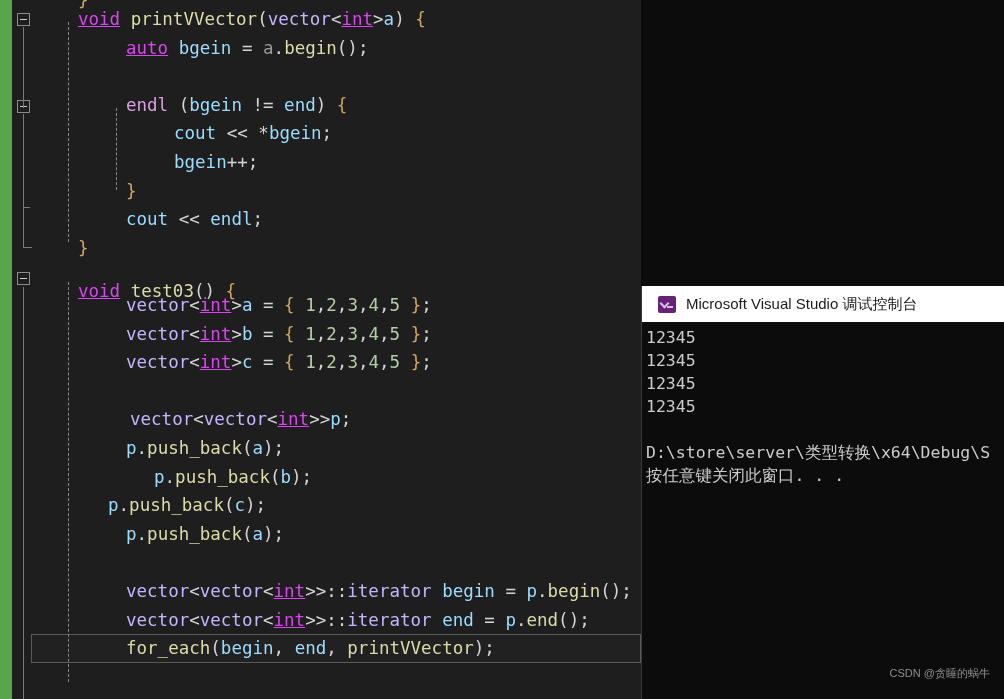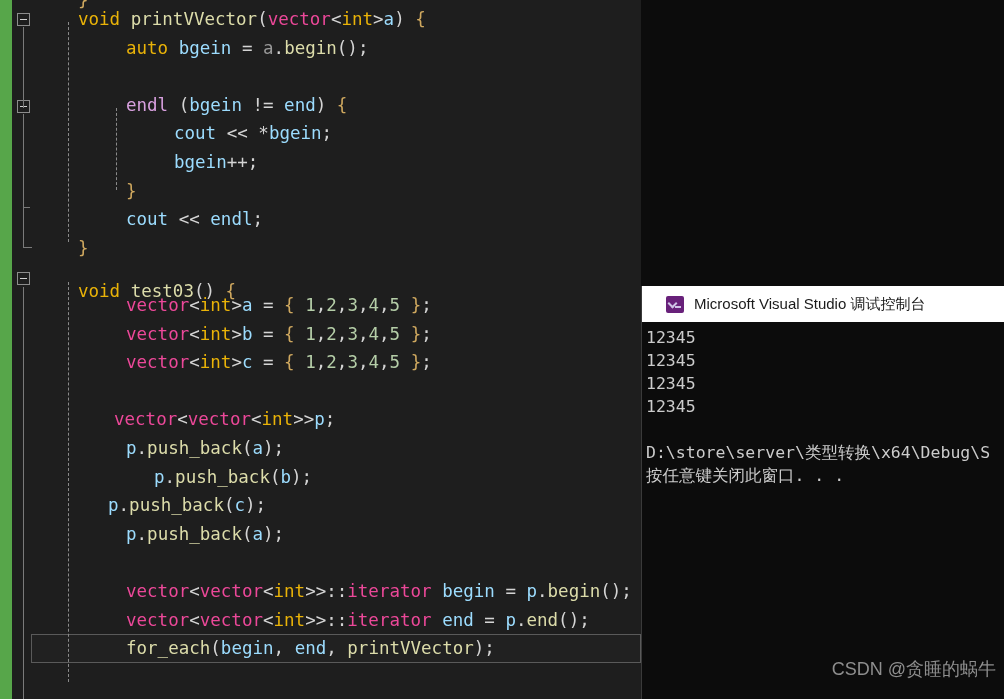--- a/index.html
+++ b/index.html
@@ -79,24 +79,24 @@
   #current-line-box {
     position: absolute;
     left: 31px;
     width: 610px;
     height: 29px;
     border: 1px solid #5a5a5a;
     background: #212121;
   }
 
   
-  .kw   { color: #eab308; }   
+  .kw   { color: #d946ef; text-decoration: underline; }   
   .kwc  { color: #d8a0df; }   
   .fn   { color: #dcdcaa; }   
-  .typ  { color: #ec4899; }   
+  .typ  { color: #c4b5fd; }   
   .var  { color: #9cdcfe; }   
   .num  { color: #b5cea8; }   
   .pun  { color: #d4d4d4; }
   .obj  { color: #9a9a9a; }   
   .brace{ color: #cfa85f; }
 
   
   #console-window {
     position: absolute;
     left: 641px; top: 286px;
@@ -104,21 +104,21 @@
     background: #0c0c0c;
     border-left: 1px solid #3a3a3a;
     overflow: hidden;
   }
   #console-titlebar {
     position: relative;
     height: 36px;
     background: #ffffff;
     display: flex;
     align-items: center;
-    padding-left: 24px;
+    padding-left: 16px;
   }
   #console-icon {
     width: 18px; height: 17px;
     background: #68217a;
     border-radius: 2px;
     position: relative;
     margin-right: 10px;
     flex: 0 0 auto;
   }
   #console-icon::before {
@@ -150,23 +150,23 @@
     font-family: "DejaVu Sans Mono", monospace;
     font-size: 16.5px;
     line-height: 23px;
     color: #cccccc;
     white-space: pre;
   }
 
   
   #watermark {
     position: absolute;
-    right: 8px; bottom: 18px;
+    right: 14px; bottom: 18px;
     font-family: "Liberation Sans", sans-serif;
-    font-size: 18px;
+    font-size: 11px;
     color: #8e8e8e;
     white-space: nowrap;
   }
 </style>
 </head>
 <body>
 
 <div id="root">
 
   <div id="editor">
@@ -216,21 +216,21 @@
       <div class="line" style="top:233.8px; left:34px;"><span class="brace">}</span></div>
 
       <div class="line" style="top:257px; left:34px;margin-top:20px;"><span class="kw">void</span> <span class="fn">test03</span><span class="pun">()</span> <span class="brace">{</span></div>
 
       <div class="line" style="top:291px; left:82px;"><span class="typ">vector</span><span class="pun">&lt;</span><span class="kw">int</span><span class="pun">&gt;</span><span class="var">a</span> <span class="pun">=</span> <span class="brace">{</span> <span class="num">1</span><span class="pun">,</span><span class="num">2</span><span class="pun">,</span><span class="num">3</span><span class="pun">,</span><span class="num">4</span><span class="pun">,</span><span class="num">5</span> <span class="brace">}</span><span class="pun">;</span></div>
 
       <div class="line" style="top:319.6px; left:82px;"><span class="typ">vector</span><span class="pun">&lt;</span><span class="kw">int</span><span class="pun">&gt;</span><span class="var">b</span> <span class="pun">=</span> <span class="brace">{</span> <span class="num">1</span><span class="pun">,</span><span class="num">2</span><span class="pun">,</span><span class="num">3</span><span class="pun">,</span><span class="num">4</span><span class="pun">,</span><span class="num">5</span> <span class="brace">}</span><span class="pun">;</span></div>
 
       <div class="line" style="top:348.2px; left:82px;"><span class="typ">vector</span><span class="pun">&lt;</span><span class="kw">int</span><span class="pun">&gt;</span><span class="var">c</span> <span class="pun">=</span> <span class="brace">{</span> <span class="num">1</span><span class="pun">,</span><span class="num">2</span><span class="pun">,</span><span class="num">3</span><span class="pun">,</span><span class="num">4</span><span class="pun">,</span><span class="num">5</span> <span class="brace">}</span><span class="pun">;</span></div>
 
-      <div class="line" style="top:405.4px; left:70px;"><span class="typ">vector</span><span class="pun">&lt;</span><span class="typ">vector</span><span class="pun">&lt;</span><span class="kw">int</span><span class="pun">&gt;&gt;</span><span class="var">p</span><span class="pun">;</span></div>
+      <div class="line" style="top:405.4px; left:86px;"><span class="typ">vector</span><span class="pun">&lt;</span><span class="typ">vector</span><span class="pun">&lt;</span><span class="kw">int</span><span class="pun">&gt;&gt;</span><span class="var">p</span><span class="pun">;</span></div>
 
       <div class="line" style="top:434px; left:82px;"><span class="var">p</span><span class="pun">.</span><span class="fn">push_back</span><span class="pun">(</span><span class="var">a</span><span class="pun">);</span></div>
 
       <div class="line" style="top:462.6px; left:82px;margin-left:28px;"><span class="var">p</span><span class="pun">.</span><span class="fn">push_back</span><span class="pun">(</span><span class="var">b</span><span class="pun">);</span></div>
 
       <div class="line" style="top:491.2px; left:64px;"><span class="var">p</span><span class="pun">.</span><span class="fn">push_back</span><span class="pun">(</span><span class="var">c</span><span class="pun">);</span></div>
 
       <div class="line" style="top:519.8px; left:82px;"><span class="var">p</span><span class="pun">.</span><span class="fn">push_back</span><span class="pun">(</span><span class="var">a</span><span class="pun">);</span></div>
 
       <div class="line" style="top:577px; left:82px;"><span class="typ">vector</span><span class="pun">&lt;</span><span class="typ">vector</span><span class="pun">&lt;</span><span class="kw">int</span><span class="pun">&gt;&gt;</span><span class="pun">::</span><span class="typ">iterator</span> <span class="var">begin</span> <span class="pun">=</span> <span class="var">p</span><span class="pun">.</span><span class="fn">begin</span><span class="pun">();</span></div>

